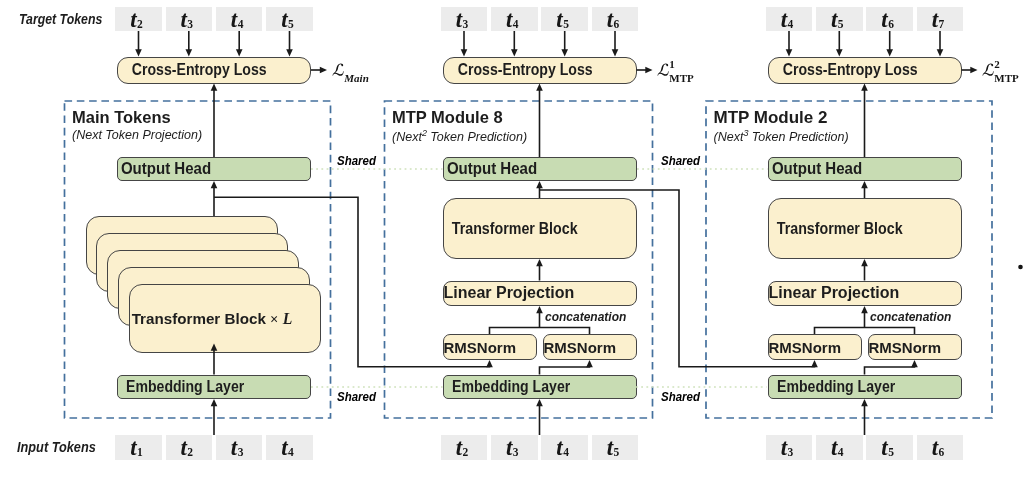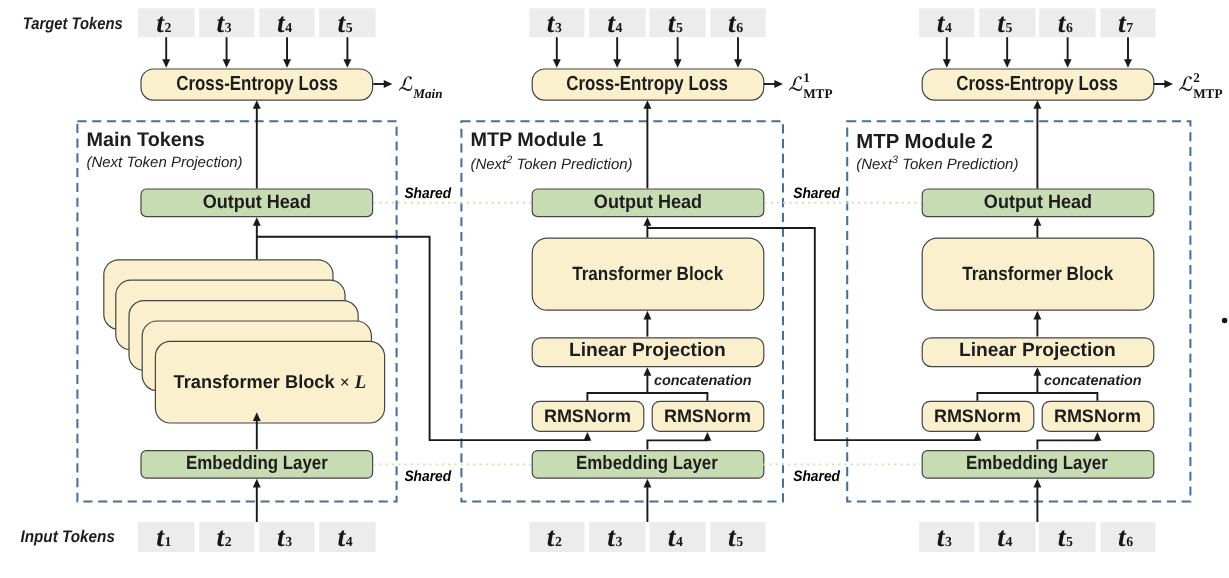--- a/index.html
+++ b/index.html
@@ -1,18 +1,18 @@
 <!DOCTYPE html>
 <html><head><meta charset="utf-8">
 <style>
 html,body{margin:0;padding:0;}
 body{width:1024px;height:482px;position:relative;background:#ffffff;overflow:hidden;
   font-family:"Liberation Sans",sans-serif;}
 .box{position:absolute;box-sizing:border-box;border:1.5px solid #454545;
-  display:flex;align-items:center;justify-content:center;
+  display:flex;align-items:center;justify-content:flex-start;
   font-weight:bold;color:#1d1d1d;white-space:nowrap;}
 .box>span{display:inline-block;}
 .yellow{background:#fbf0ce;}
 .green{background:#c8dcb3;}
 .tok{position:absolute;box-sizing:border-box;background:#ececec;
   display:flex;align-items:center;justify-content:center;padding-top:2px;padding-right:4px;
   font-family:"Liberation Serif",serif;font-style:italic;font-weight:bold;
   color:#161616;}
 .tok sub{font-size:11.5px;font-style:normal;position:relative;top:3.5px;line-height:0;margin-left:.5px;}
 .lbl{position:absolute;color:#1d1d1d;white-space:nowrap;}
@@ -63,21 +63,21 @@
 <div class="tok" style="left:440.7px;top:435px;width:46.6px;height:24.5px;font-size:23px;">t<sub>2</sub></div>
 <div class="tok" style="left:491px;top:7px;width:46.6px;height:24px;font-size:23px;">t<sub>4</sub></div>
 <div class="tok" style="left:491px;top:435px;width:46.6px;height:24.5px;font-size:23px;">t<sub>3</sub></div>
 <div class="tok" style="left:541.4px;top:7px;width:46.6px;height:24px;font-size:23px;">t<sub>5</sub></div>
 <div class="tok" style="left:541.4px;top:435px;width:46.6px;height:24.5px;font-size:23px;">t<sub>4</sub></div>
 <div class="tok" style="left:591.7px;top:7px;width:46.6px;height:24px;font-size:23px;">t<sub>6</sub></div>
 <div class="tok" style="left:591.7px;top:435px;width:46.6px;height:24.5px;font-size:23px;">t<sub>5</sub></div>
 <div class="box yellow" style="left:442.5px;top:56.5px;width:194px;height:27px;border-radius:11px;font-size:17px;">
     <span style="transform:scaleX(0.83);">Cross-Entropy Loss</span>
   </div>
-<div class="lbl" style="left:392px;top:107.5px;font-size:16.5px;font-weight:bold;">MTP Module 1</div>
+<div class="lbl" style="left:392px;top:107.5px;font-size:16.5px;font-weight:bold;">MTP Module 8</div>
 <div class="lbl" style="left:392px;top:127.5px;font-size:12.5px;font-style:italic;">(Next<sup style="font-size:9px;">2</sup> Token Prediction)</div>
 <div class="box green" style="left:442.5px;top:157px;width:194px;height:24px;border-radius:5px;font-size:16px;">
     <span style="transform:scaleX(0.94);">Output Head</span>
   </div>
 <div class="box green" style="left:442.5px;top:374.5px;width:194px;height:24.5px;border-radius:5px;font-size:16px;">
     <span style="transform:scaleX(0.88);">Embedding Layer</span>
   </div>
 <div class="box yellow" style="left:442.5px;top:198px;width:194px;height:61px;border-radius:13px;font-size:16px;">
     <span style="transform:scaleX(0.89);">Transformer Block</span>
   </div>

